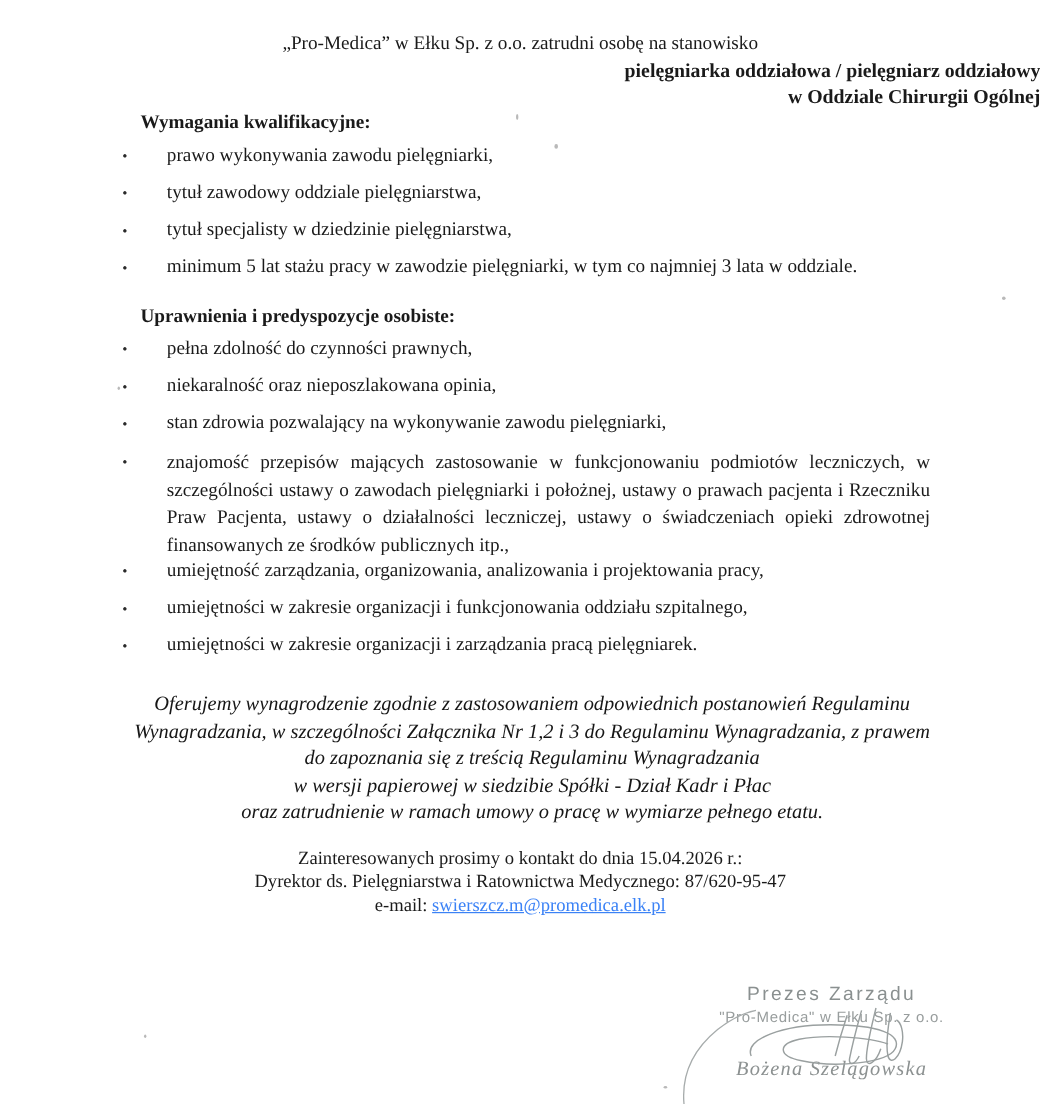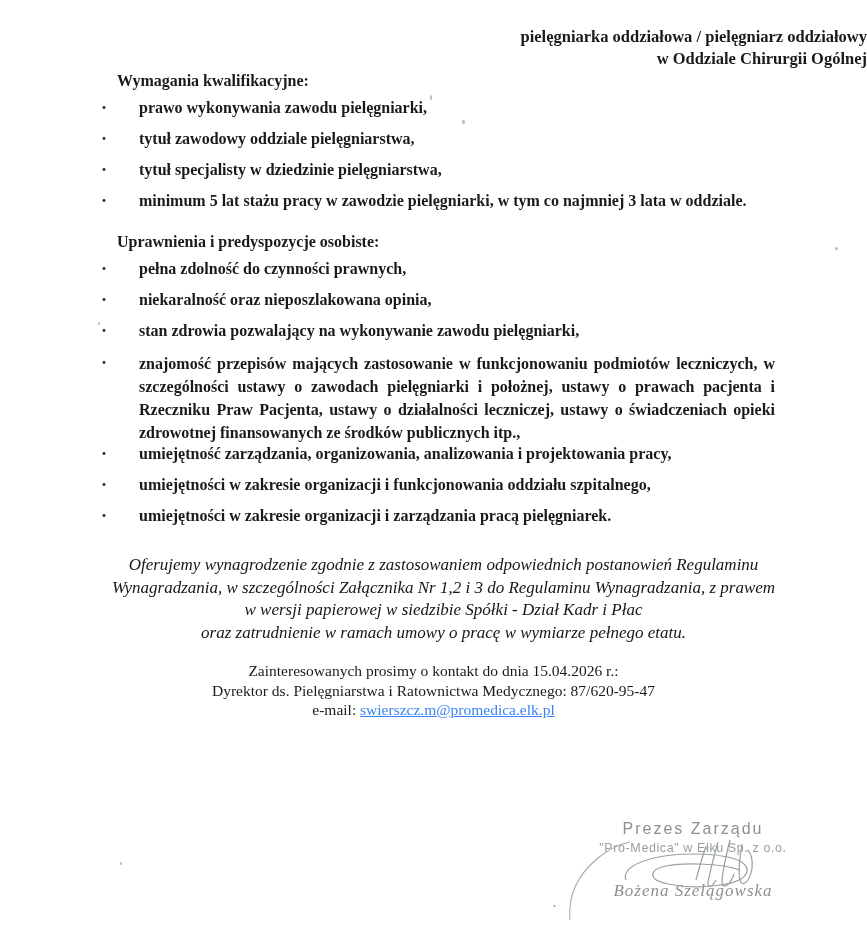--- a/index.html
+++ b/index.html
@@ -32,21 +32,20 @@
     margin: 6px 0 0 0;
     padding: 0;
   }
   ul.bullets li {
     position: relative;
     margin: 0 0 11px 0;
     padding-left: 139px;
     padding-right: 92px;
     font-size: 16px;
     line-height: 20px;
-    font-weight: bold;
   }
   ul.bullets li::before {
     content: "\00B7";
     position: absolute;
     left: 101px;
     top: 0;
     font-size: 18px;
     font-weight: bold;
     color: #2a2a2a;
   }
@@ -120,20 +119,21 @@
     background: #b9b9b9;
     border-radius: 50%;
   }
 </style>
 </head>
 <body>
 
 <div class="page">
 
   <div class="doc-header">
+    <div>„Pro-Medica” w Ełku Sp. z o.o. zatrudni osobę na stanowisko</div>
     <div class="bold">pielęgniarka oddziałowa / pielęgniarz oddziałowy</div>
     <div class="bold">w Oddziale Chirurgii Ogólnej</div>
   </div>
 
   <div class="section-1">
     <div class="section-title">Wymagania kwalifikacyjne:</div>
     <ul class="bullets">
       <li>prawo wykonywania zawodu pielęgniarki,</li>
       <li>tytuł zawodowy oddziale pielęgniarstwa,</li>
       <li>tytuł specjalisty w dziedzinie pielęgniarstwa,</li>
@@ -150,20 +150,21 @@
       <li class="justify">znajomość przepisów mających zastosowanie w funkcjonowaniu podmiotów leczniczych, w szczególności ustawy o zawodach pielęgniarki i położnej, ustawy o prawach pacjenta i Rzeczniku Praw Pacjenta, ustawy o działalności leczniczej, ustawy o świadczeniach opieki zdrowotnej finansowanych ze środków publicznych itp.,</li>
       <li>umiejętność zarządzania, organizowania, analizowania i projektowania pracy,</li>
       <li>umiejętności w zakresie organizacji i funkcjonowania oddziału szpitalnego,</li>
       <li>umiejętności w zakresie organizacji i zarządzania pracą pielęgniarek.</li>
     </ul>
   </div>
 
   <div class="offer">
     <div>Oferujemy wynagrodzenie zgodnie z zastosowaniem odpowiednich postanowień  Regulaminu</div>
     <div>Wynagradzania, w szczególności Załącznika Nr 1,2 i 3 do Regulaminu Wynagradzania, z prawem</div>
+    <div>do zapoznania się z treścią Regulaminu Wynagradzania</div>
     <div>w wersji papierowej w siedzibie Spółki -  Dział Kadr i Płac</div>
     <div>oraz zatrudnienie w ramach umowy o pracę w wymiarze pełnego etatu.</div>
   </div>
 
   <div class="contact">
     <div>Zainteresowanych prosimy o kontakt do dnia 15.04.2026 r.:</div>
     <div>Dyrektor ds. Pielęgniarstwa i Ratownictwa Medycznego: 87/620-95-47</div>
     <div><span>e-mail: </span><span class="email">swierszcz.m@promedica.elk.pl</span></div>
   </div>
 

